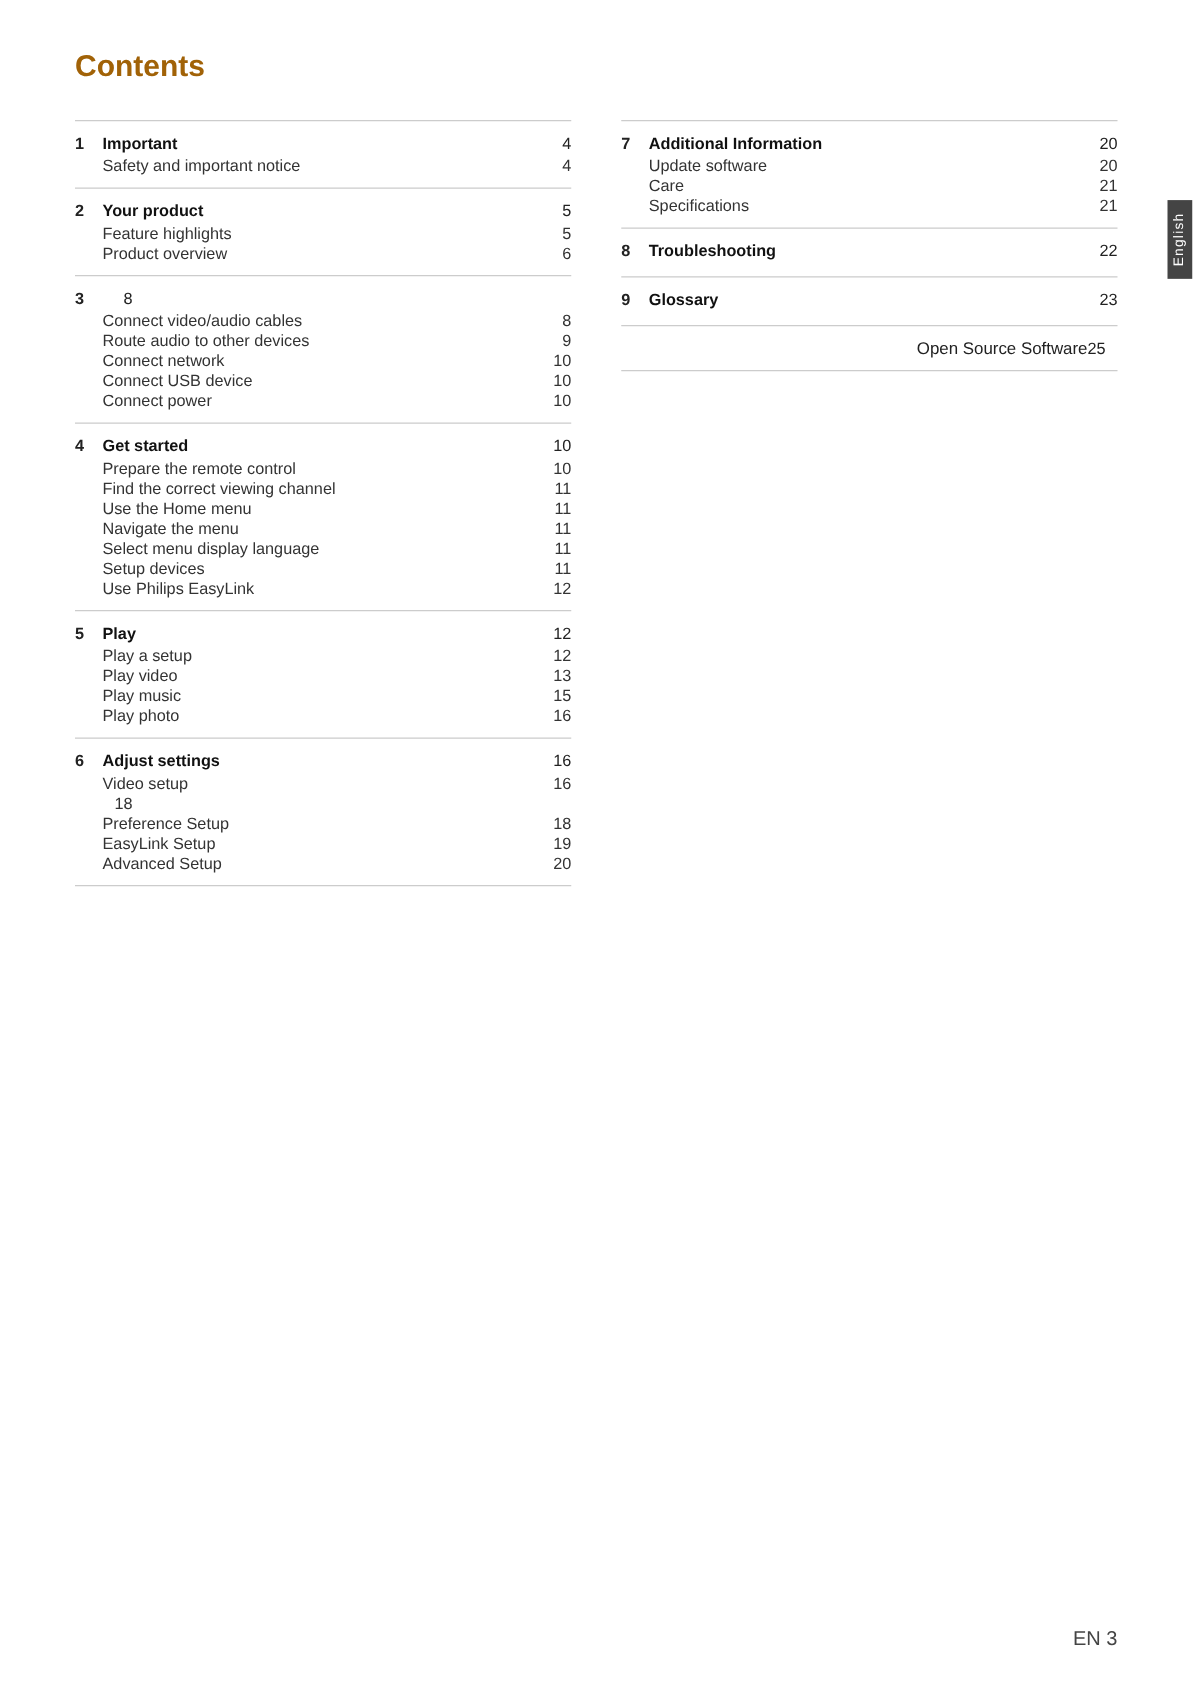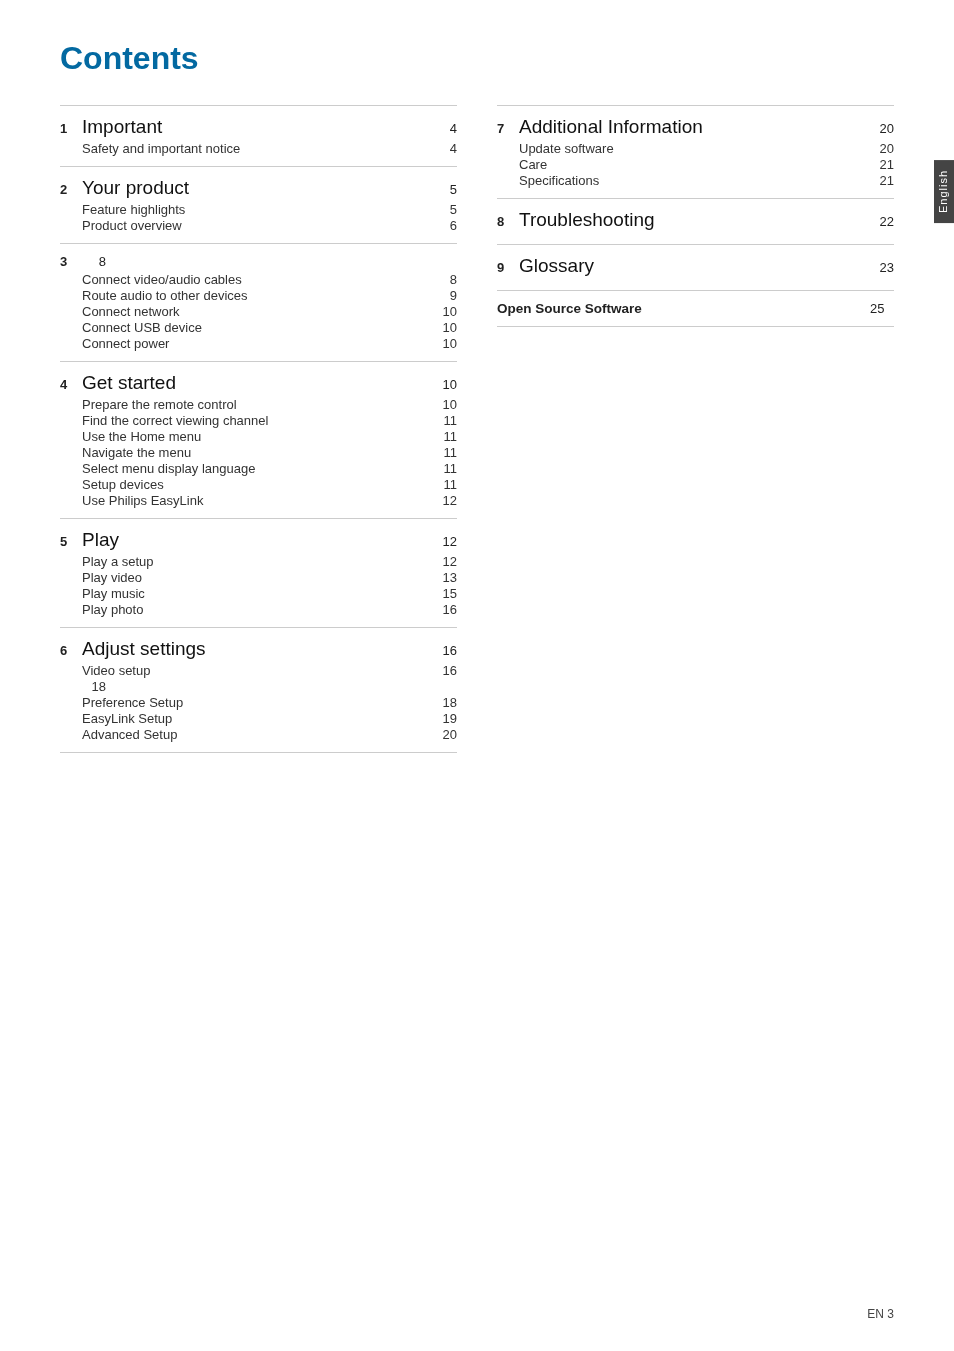--- a/index.html
+++ b/index.html
@@ -15,25 +15,25 @@
     }
 
     .page {
       width: 954px;
       min-height: 1351px;
       padding: 40px 60px 40px 60px;
       position: relative;
     }
 
     h1.contents-title {
-      font-size: 32px;
+      font-size: 24px;
       font-weight: bold;
       margin-bottom: 28px;
       font-family: Arial, Helvetica, sans-serif;
-      color: #0369a1;
+      color: #a16207;
     }
 
     .toc-layout {
       display: flex;
       gap: 40px;
     }
 
     .toc-left {
       flex: 1;
       border-top: 1px solid #ccc;
@@ -56,22 +56,22 @@
     }
 
     .toc-number {
       font-weight: bold;
       font-size: 13px;
       min-width: 22px;
       color: #222;
     }
 
     .toc-main-title {
-      font-weight: normal;
-      font-size: 19px;
+      font-weight: bold;
+      font-size: 13px;
       flex: 1;
       color: #111;
     }
 
     .toc-page {
       font-size: 13px;
       color: #222;
       min-width: 24px;
       text-align: right;
     }
@@ -110,35 +110,36 @@
       transform: rotate(180deg);
       padding: 10px 3px;
       letter-spacing: 1px;
     }
 
     
     .page-footer {
       position: absolute;
       bottom: 30px;
       right: 60px;
-      font-size: 12px;
+      font-size: 16px;
       color: #444;
     }
 
     .toc-open-source {
       border-bottom: 1px solid #ccc;
       padding: 10px 0;
       display: flex;
       align-items: baseline;
     }
 
     .toc-open-source-title {
-      font-weight: bold;
+      font-weight: normal;
       font-size: 13.5px;
       flex: 1;
+      text-align: right;
     }
 
     .toc-open-source-page {
       font-size: 13px;
       min-width: 24px;
       text-align: left;
     }
   </style>
 </head>
 <body>

